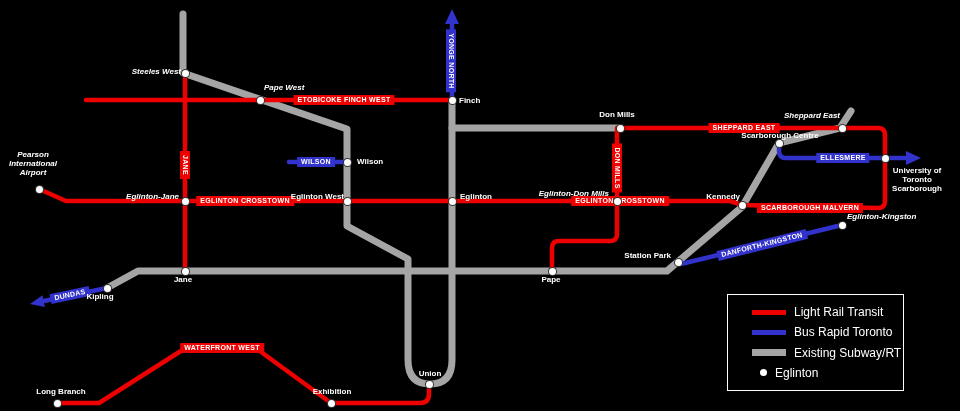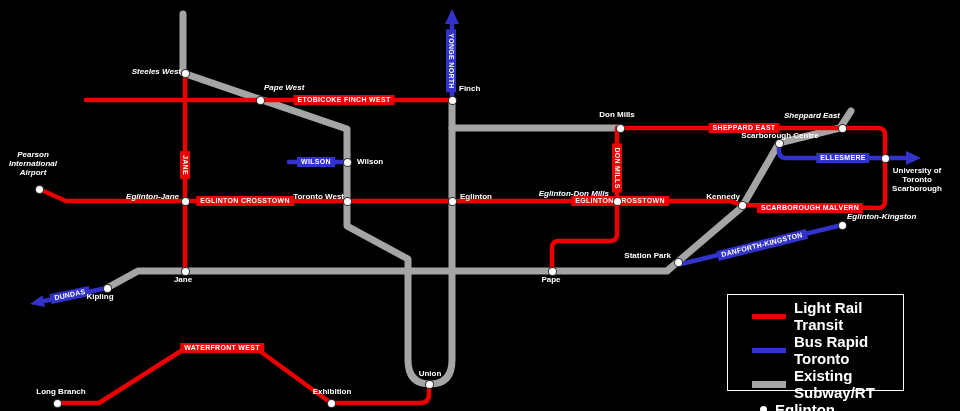--- a/index.html
+++ b/index.html
@@ -32,21 +32,21 @@
     border:1px solid #fff; background:#000;
     display:flex; flex-direction:column; justify-content:space-evenly;
     padding:4px 0 4px 24px;
   }
   .legend-row { display:flex; align-items:center; }
   .swatch { width:34px; margin-right:8px; flex:0 0 auto; }
   .sw-lrt { height:5px; background:#ee0000; }
   .sw-brt { height:5px; background:#3232cd; }
   .sw-sub { height:7px; background:#a5a5a5; }
   .legend-dot { width:7px; height:7px; border-radius:50%; background:#fff; margin:0 8px; flex:0 0 auto; }
-  .legend-label { color:#fff; font-size:15px; font-weight:bold; }
+  .legend-label { color:#fff; font-size:12px; font-weight:normal; }
 </style>
 </head>
 <body>
 
 <div id="stage">
 
   <svg id="rail-svg" width="960" height="411" viewBox="0 0 960 411">
 
     <path d="M 183,14 L 183,73 L 347,129 L 347,226 L 408,259 L 408,360 Q 408,384 430,384 Q 452,384 452,360 L 452,100" fill="none" stroke-width="7" stroke-linecap="round" stroke-linejoin="round" stroke="#a5a5a5"></path>
     <path d="M 107,288 L 138,271 L 667,271 L 742,207 L 779,143 L 840,128 L 851,111" fill="none" stroke-width="7" stroke-linecap="round" stroke-linejoin="round" stroke="#a5a5a5"></path>
@@ -78,37 +78,37 @@
   <div class="badge bg-lrt" style="left:245px;top:201px">EGLINTON CROSSTOWN</div>
   <div class="badge bg-lrt" style="left:620px;top:201px">EGLINTON CROSSTOWN</div>
   <div class="badge bg-lrt" style="left:617px;top:168px;transform:translate(-50%,-50%) rotate(90deg)">DON MILLS</div>
   <div class="badge bg-lrt" style="left:810px;top:208px">SCARBOROUGH MALVERN</div>
   <div class="badge bg-brt" style="left:762px;top:245px;transform:translate(-50%,-50%) rotate(-14deg)">DANFORTH-KINGSTON</div>
   <div class="badge bg-brt" style="left:70px;top:295px;transform:translate(-50%,-50%) rotate(-12deg)">DUNDAS</div>
   <div class="badge bg-lrt" style="left:222px;top:348px">WATERFRONT WEST</div>
 
   <div class="st end it" style="right:779px;top:67px">Steeles West</div>
   <div class="st it" style="left:264px;top:83px">Pape West</div>
-  <div class="st" style="left:459px;top:84px">Finch</div>
+  <div class="st" style="left:459px;top:96px">Finch</div>
   <div class="st" style="left:357px;top:157px">Wilson</div>
   <div class="st mid" style="left:617px;top:110px">Don Mills</div>
   <div class="st mid it" style="left:812px;top:111px">Sheppard East</div>
   <div class="st mid" style="left:780px;top:131px">Scarborough Centre</div>
   <div class="st mid" style="left:917px;top:166px">
     <div>University of</div>
     <div>Toronto</div>
     <div>Scarborough</div>
   </div>
   <div class="st mid it" style="left:33px;top:150px">
     <div>Pearson</div>
     <div>International</div>
     <div>Airport</div>
   </div>
   <div class="st end it" style="right:781px;top:192px">Eglinton-Jane</div>
-  <div class="st end" style="right:616px;top:192px">Toronto West</div>
+  <div class="st end" style="right:616px;top:192px">Eglinton West</div>
   <div class="st" style="left:460px;top:192px">Eglinton</div>
   <div class="st end it" style="right:351px;top:189px">Eglinton-Don Mills</div>
   <div class="st end" style="right:220px;top:192px">Kennedy</div>
   <div class="st it" style="left:847px;top:212px">Eglinton-Kingston</div>
   <div class="st mid" style="left:100px;top:292px">Kipling</div>
   <div class="st mid" style="left:183px;top:275px">Jane</div>
   <div class="st mid" style="left:551px;top:275px">Pape</div>
   <div class="st end" style="right:289px;top:251px">Station Park</div>
   <div class="st mid" style="left:61px;top:387px">Long Branch</div>
   <div class="st mid" style="left:332px;top:387px">Exhibition</div>

